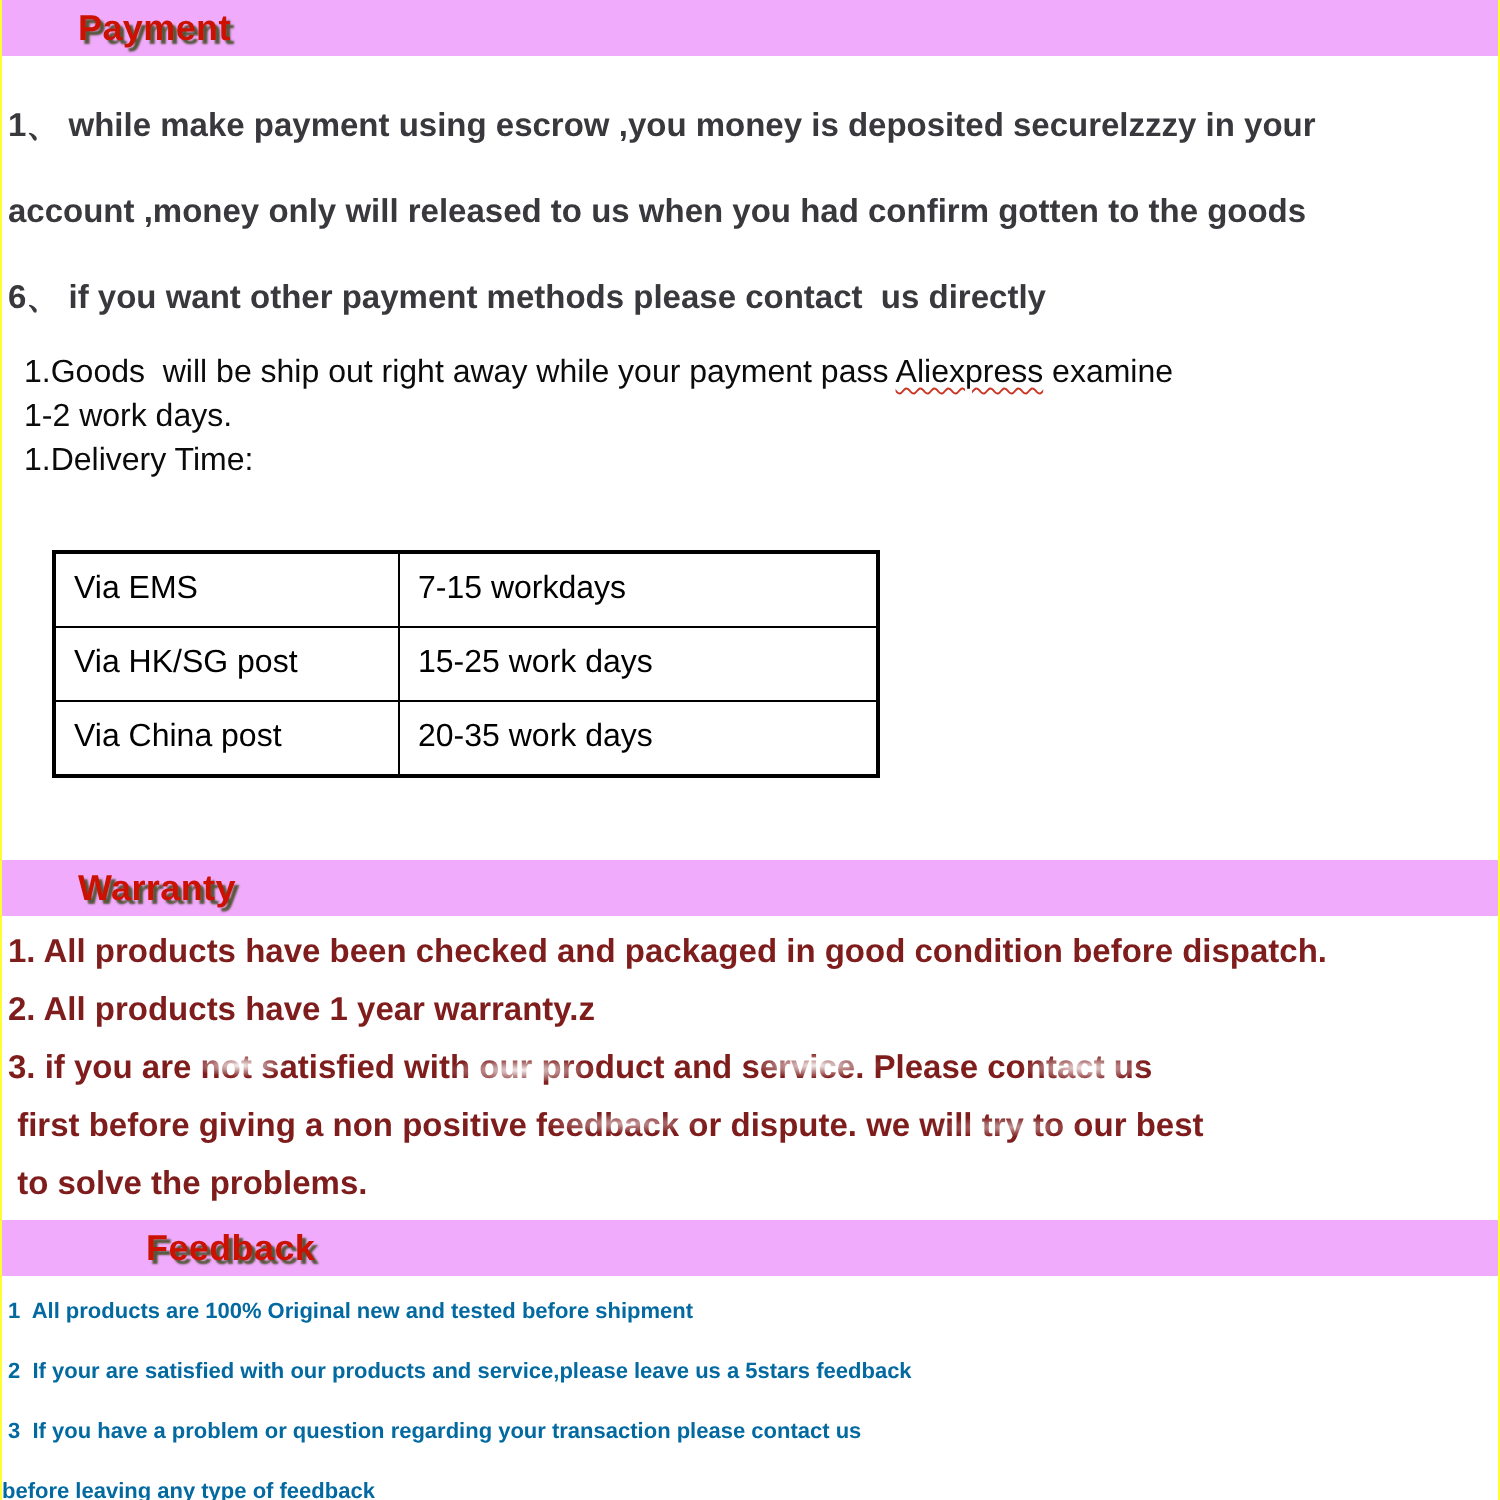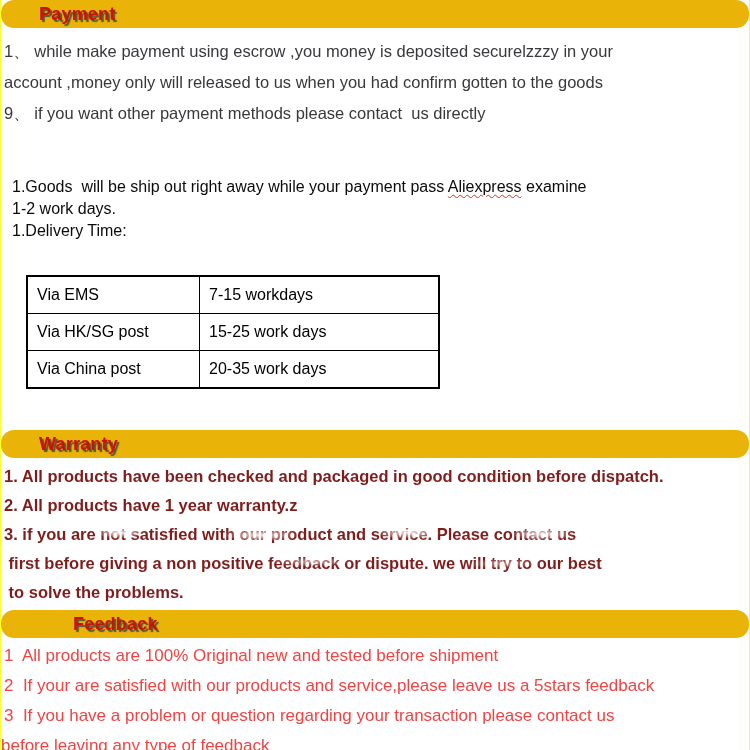--- a/index.html
+++ b/index.html
@@ -13,42 +13,42 @@
     border-left: 1px solid #ffff33;
     border-right: 1px solid #ffff33;
     font-family: "Liberation Sans", sans-serif;
     color: #111111;
   }
   .bar {
     position: absolute;
     left: 0;
     right: 0;
     height: 28px;
-    background: #eab308;
-    border-radius: 13px;
+    background: #f0abfc;
   }
   .bar .hdr {
     display: inline-block;
     padding-left: 38px;
     padding-top: 4px;
     font-size: 18px;
     font-weight: bold;
     color: #cc1100;
     letter-spacing: 0.2px;
     text-shadow: 2px 2px 1px #55553a;
   }
   .block { position: absolute; left: 0; right: 0; }
   .line { white-space: pre; overflow: hidden; }
 
   .payment-block { top: 36px; padding-left: 3px; }
   .payment-block .line {
     font-size: 16.5px;
-    font-weight: normal;
+    font-weight: bold;
     color: #38383d;
     line-height: 31px;
+    margin-top: 12px;
   }
 
   .shipment-block { top: 176px; padding-left: 11px; }
   .shipment-block .line {
     font-size: 16px;
     font-weight: normal;
     color: #0b0b0b;
     line-height: 22px;
   }
   .misspell {
@@ -81,23 +81,23 @@
   .warranty-block { top: 462px; padding-left: 3px; }
   .warranty-block .line {
     font-size: 16.5px;
     font-weight: bold;
     color: #7f1d1d;
     line-height: 29px;
   }
 
   .feedback-block { top: 641px; padding-left: 3px; }
   .feedback-block .line {
-    font-size: 17px;
-    font-weight: normal;
-    color: #ef4444;
+    font-size: 11px;
+    font-weight: bold;
+    color: #0369a1;
     line-height: 30px;
   }
   .feedback-block .line.flush { margin-left: -3px; }
 
   .bar-payment  { top: 0; }
   .bar-shipment { top: 144px; }
   .bar-warranty { top: 430px; }
   .bar-feedback { top: 610px; padding-left: 34px; }
 
   .watermark-smudge {
@@ -122,21 +122,21 @@
 <body>
 
 <div class="page">
 
   <div class="bar bar-payment">
     <span class="hdr">Payment</span>
   </div>
   <div class="block payment-block">
     <div class="line">1、 while make payment using escrow ,you money is deposited securelzzzy in your</div>
     <div class="line">account ,money only will released to us when you had confirm gotten to the goods</div>
-    <div class="line">9、 if you want other payment methods please contact  us directly</div>
+    <div class="line">6、 if you want other payment methods please contact  us directly</div>
   </div>
 
   <div class="block shipment-block">
     <div class="line"><span>1.Goods  will be ship out right away while your payment pass </span><span class="misspell">Aliexpress</span><span> examine</span></div>
     <div class="line">1-2 work days.</div>
     <div class="line">1.Delivery Time:</div>
   </div>
 
   <table class="delivery">
     <tbody>

